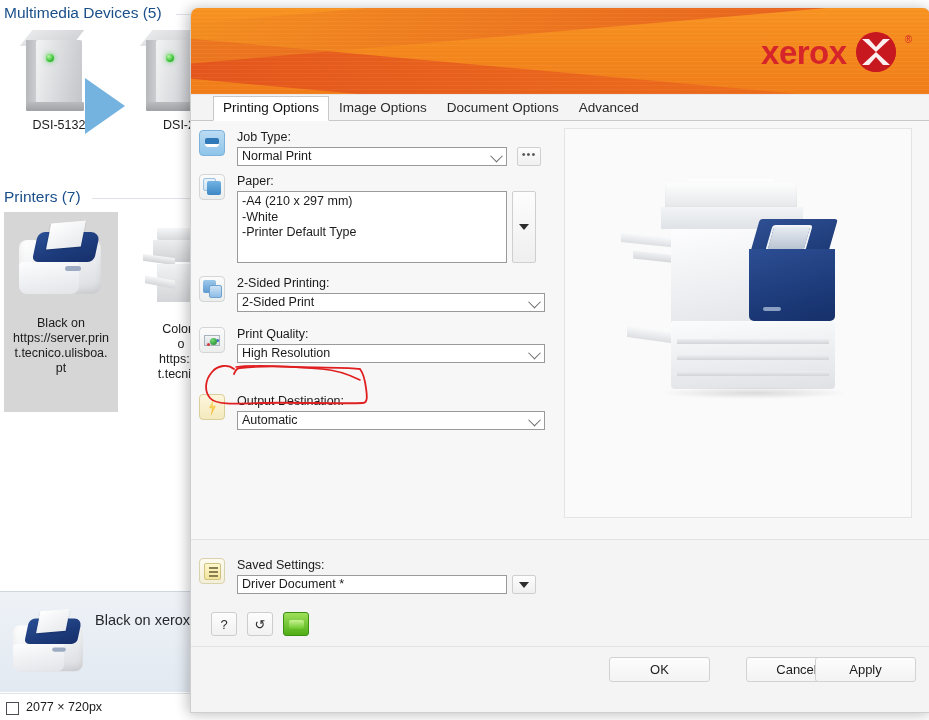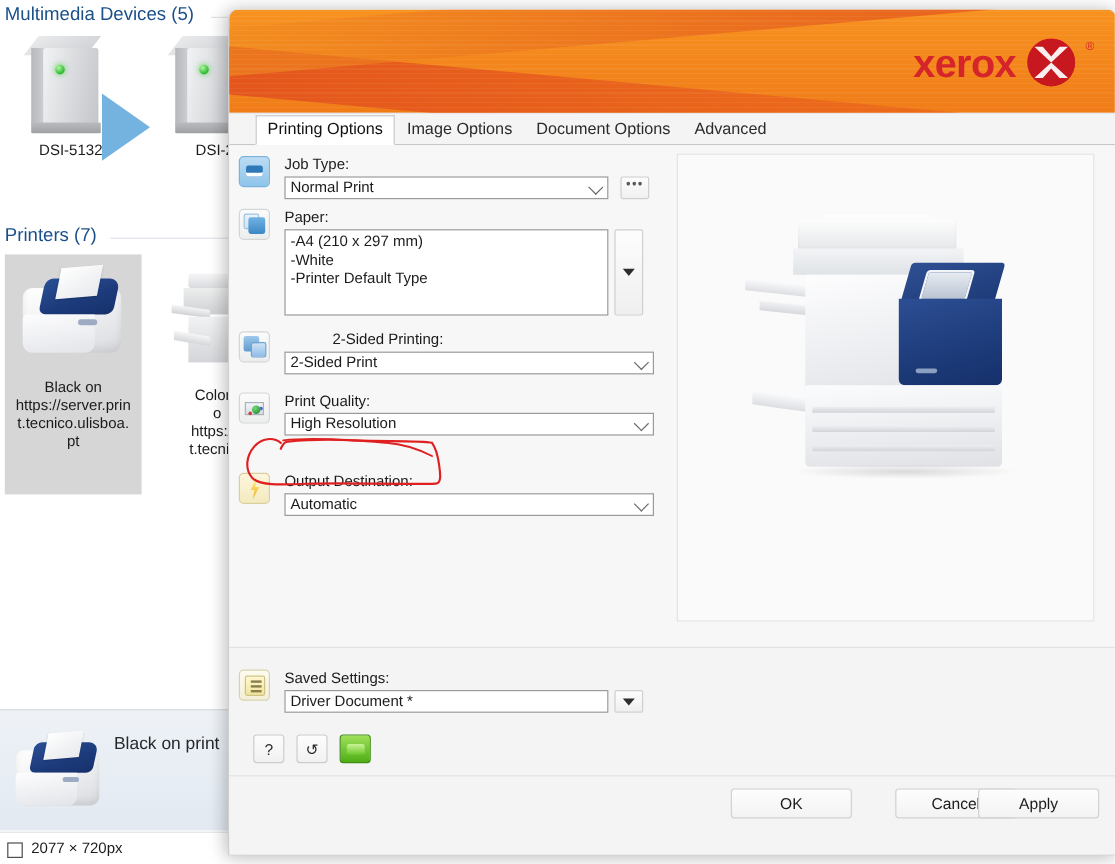--- a/index.html
+++ b/index.html
@@ -747,21 +747,21 @@
     <div style="position:absolute; left:8px; top:18px;">
       <div class="printer-blue" style="width:80px;height:72px;transform:scale(.85);transform-origin:top left;">
         <div class="pb-body"></div>
           <div class="pb-top"></div>
         <div class="pb-paper"></div>
           <div class="pb-front"></div>
           <div class="pb-logo"></div>
       </div>
     </div>
   </div>
-  <div id="bottom-strip-label">Black on print</div>
+  <div id="bottom-strip-label">Black on xerox</div>
 
   <div id="status-bar">
     <div class="sb-icon"></div>
     <div class="sb-text">2077 × 720px</div>
   </div>
 </div>
 
 <div id="dialog">
 
 
@@ -809,21 +809,21 @@
         <div>-White</div>
         <div>-Printer Default Type</div>
       </div>
       <div class="drop-btn" style="left:313px; top:17px; height:72px;">
         <div class="tri-down"></div>
       </div>
     </div>
 
     <div class="opt-row" style="top:155px; width:360px; height:48px;">
       <div class="opt-icon ico-duplex"></div>
-      <div class="opt-label" style="top:0px;margin-left:40px;">2-Sided Printing:</div>
+      <div class="opt-label" style="top:0px;">2-Sided Printing:</div>
       <div class="combo" style="top:17px; width:308px;">
         <span>2-Sided Print</span>
         <span class="chev"></span>
       </div>
     </div>
 
     <div class="opt-row" style="top:206px; width:360px; height:48px;">
       <div class="opt-icon ico-quality"></div>
       <div class="opt-label" style="top:0px;">Print Quality:</div>
       <div class="combo" style="top:17px; width:308px;">

